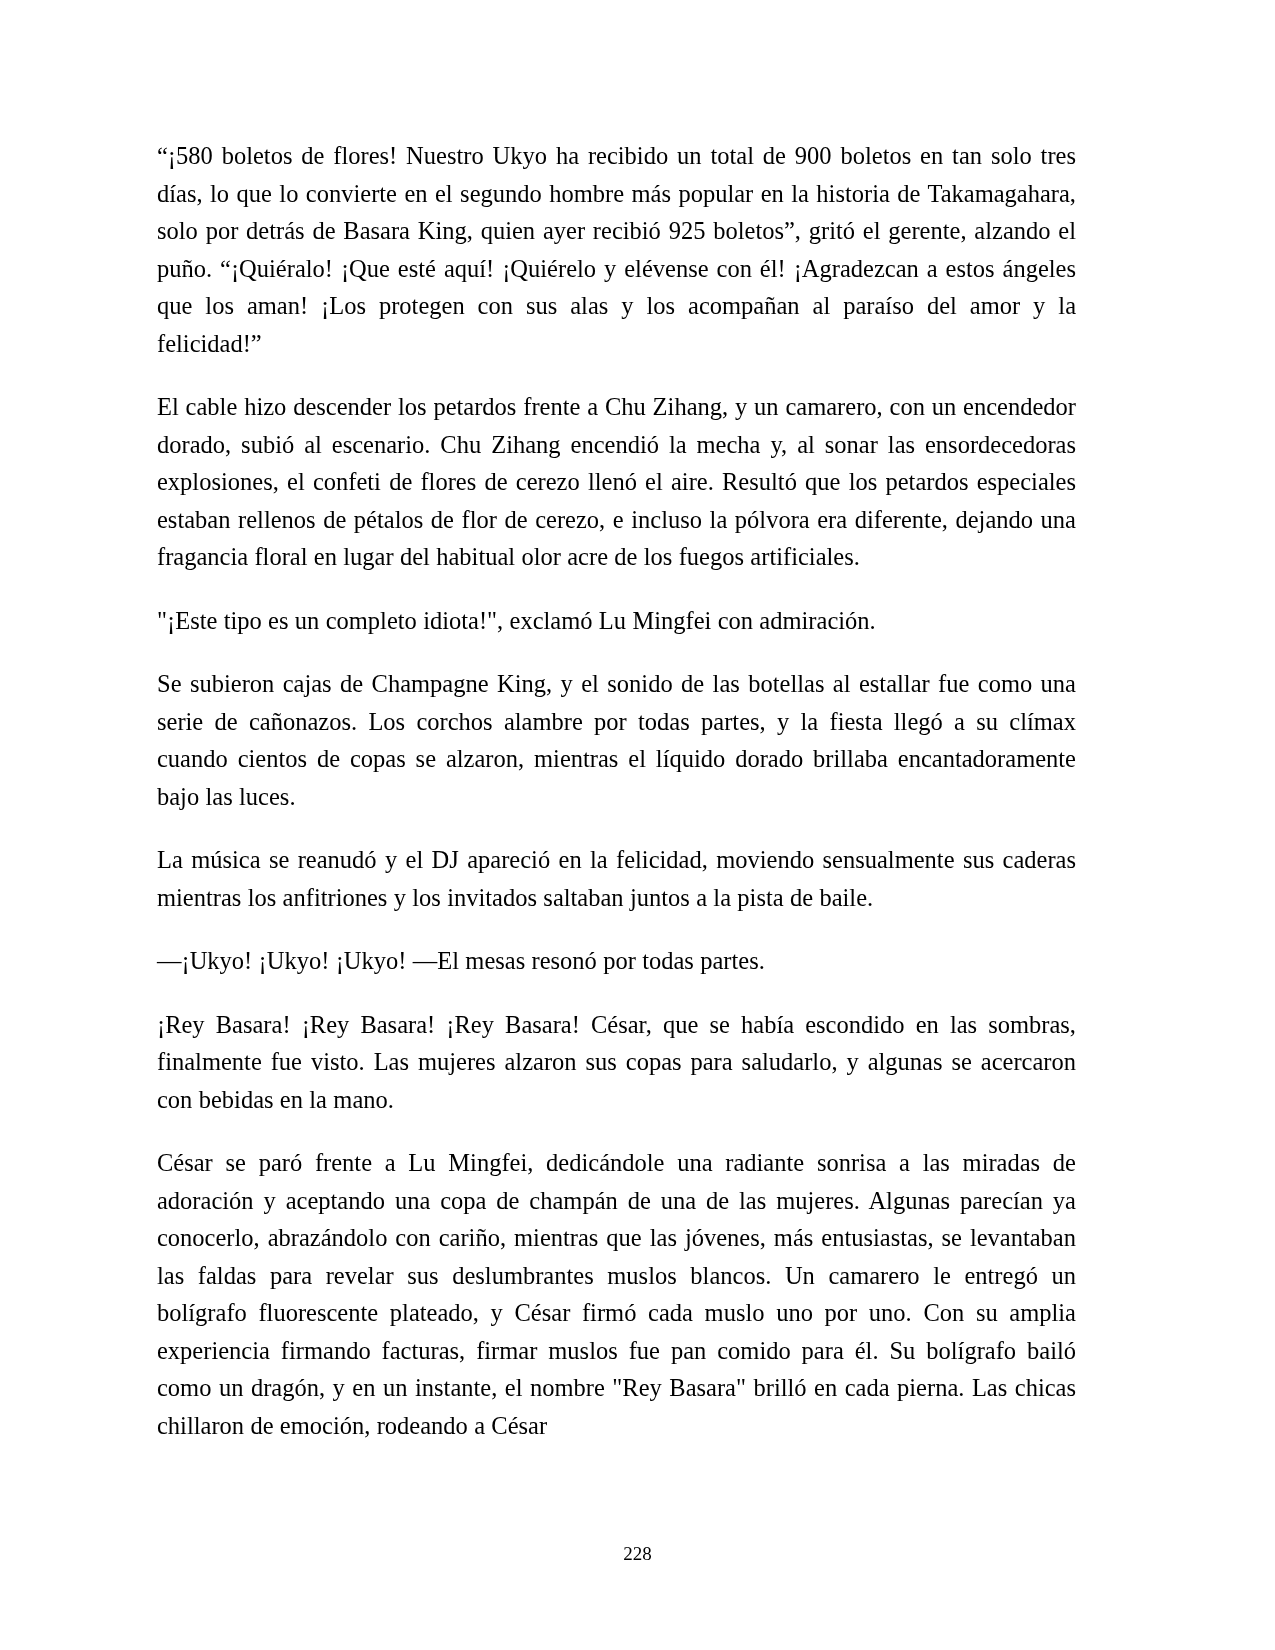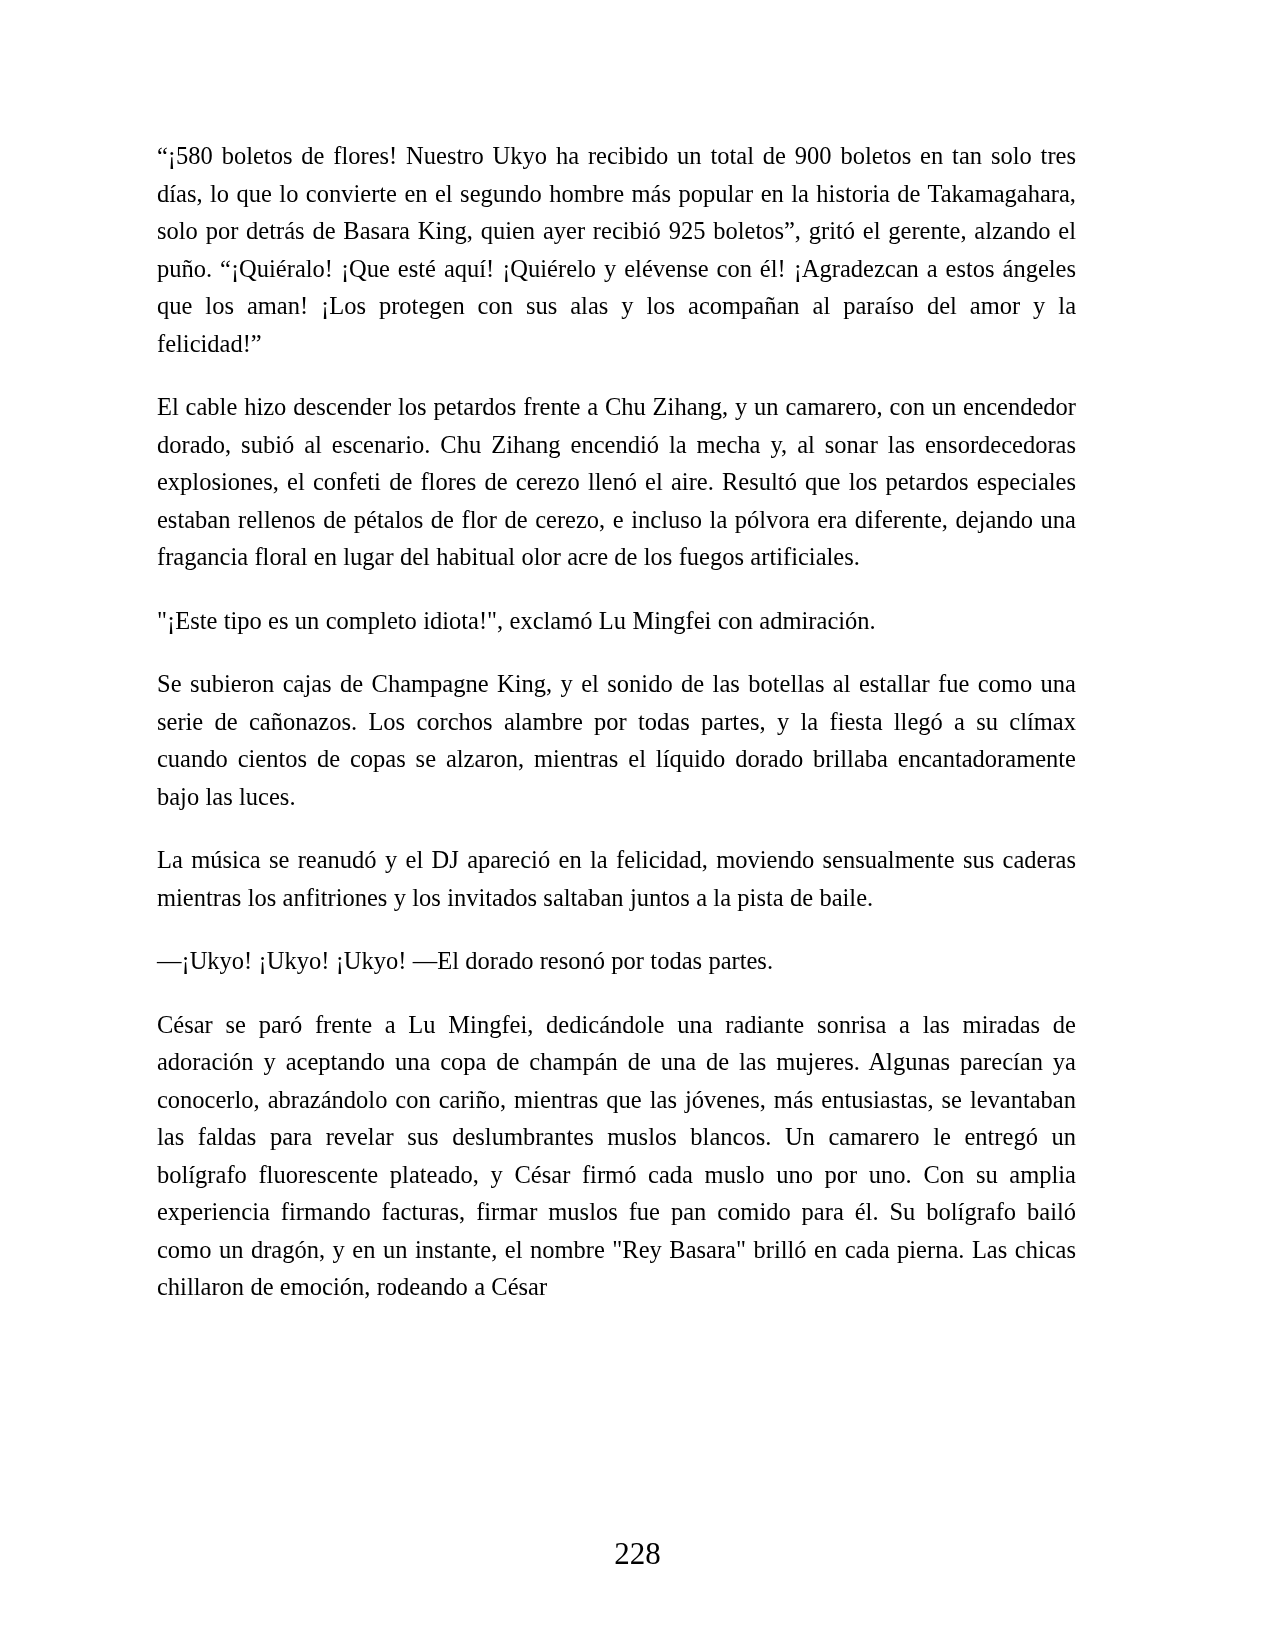--- a/index.html
+++ b/index.html
@@ -37,34 +37,35 @@
   }
   .para:last-child {
     margin-bottom: 0;
   }
   .page-number {
     position: absolute;
     left: 0;
     right: 0;
     top: 1540px;
     text-align: center;
-    font-size: 31px;
+    font-size: 19px;
     line-height: 28px;
   }
 </style>
 </head>
 <body>
 
 <div class="page">
 
   <div class="text-column">
     <p class="para">“¡580 boletos de flores! Nuestro Ukyo ha recibido un total de 900 boletos en tan solo tres días, lo que lo convierte en el segundo hombre más popular en la historia de Takamagahara, solo por detrás de Basara King, quien ayer recibió 925 boletos”, gritó el gerente, alzando el puño. “¡Quiéralo! ¡Que esté aquí! ¡Quiérelo y elévense con él! ¡Agradezcan a estos ángeles que los aman! ¡Los protegen con sus alas y los acompañan al paraíso del amor y la felicidad!”</p>
     <p class="para">El cable hizo descender los petardos frente a Chu Zihang, y un camarero, con un encendedor dorado, subió al escenario. Chu Zihang encendió la mecha y, al sonar las ensordecedoras explosiones, el confeti de flores de cerezo llenó el aire. Resultó que los petardos especiales estaban rellenos de pétalos de flor de cerezo, e incluso la pólvora era diferente, dejando una fragancia floral en lugar del habitual olor acre de los fuegos artificiales.</p>
     <p class="para">"¡Este tipo es un completo idiota!", exclamó Lu Mingfei con admiración.</p>
     <p class="para">Se subieron cajas de Champagne King, y el sonido de las botellas al estallar fue como una serie de cañonazos. Los corchos alambre por todas partes, y la fiesta llegó a su clímax cuando cientos de copas se alzaron, mientras el líquido dorado brillaba encantadoramente bajo las luces.</p>
     <p class="para">La música se reanudó y el DJ apareció en la felicidad, moviendo sensualmente sus caderas mientras los anfitriones y los invitados saltaban juntos a la pista de baile.</p>
-    <p class="para">—¡Ukyo! ¡Ukyo! ¡Ukyo! —El dorado resonó por todas partes.</p>
+    <p class="para">—¡Ukyo! ¡Ukyo! ¡Ukyo! —El mesas resonó por todas partes.</p>
+    <p class="para">¡Rey Basara! ¡Rey Basara! ¡Rey Basara! César, que se había escondido en las sombras, finalmente fue visto. Las mujeres alzaron sus copas para saludarlo, y algunas se acercaron con bebidas en la mano.</p>
     <p class="para">César se paró frente a Lu Mingfei, dedicándole una radiante sonrisa a las miradas de adoración y aceptando una copa de champán de una de las mujeres. Algunas parecían ya conocerlo, abrazándolo con cariño, mientras que las jóvenes, más entusiastas, se levantaban las faldas para revelar sus deslumbrantes muslos blancos. Un camarero le entregó un bolígrafo fluorescente plateado, y César firmó cada muslo uno por uno. Con su amplia experiencia firmando facturas, firmar muslos fue pan comido para él. Su bolígrafo bailó como un dragón, y en un instante, el nombre "Rey Basara" brilló en cada pierna. Las chicas chillaron de emoción, rodeando a César</p>
   </div>
 
   <div class="page-number">228</div>
 
 </div>
 
 </body></html>

